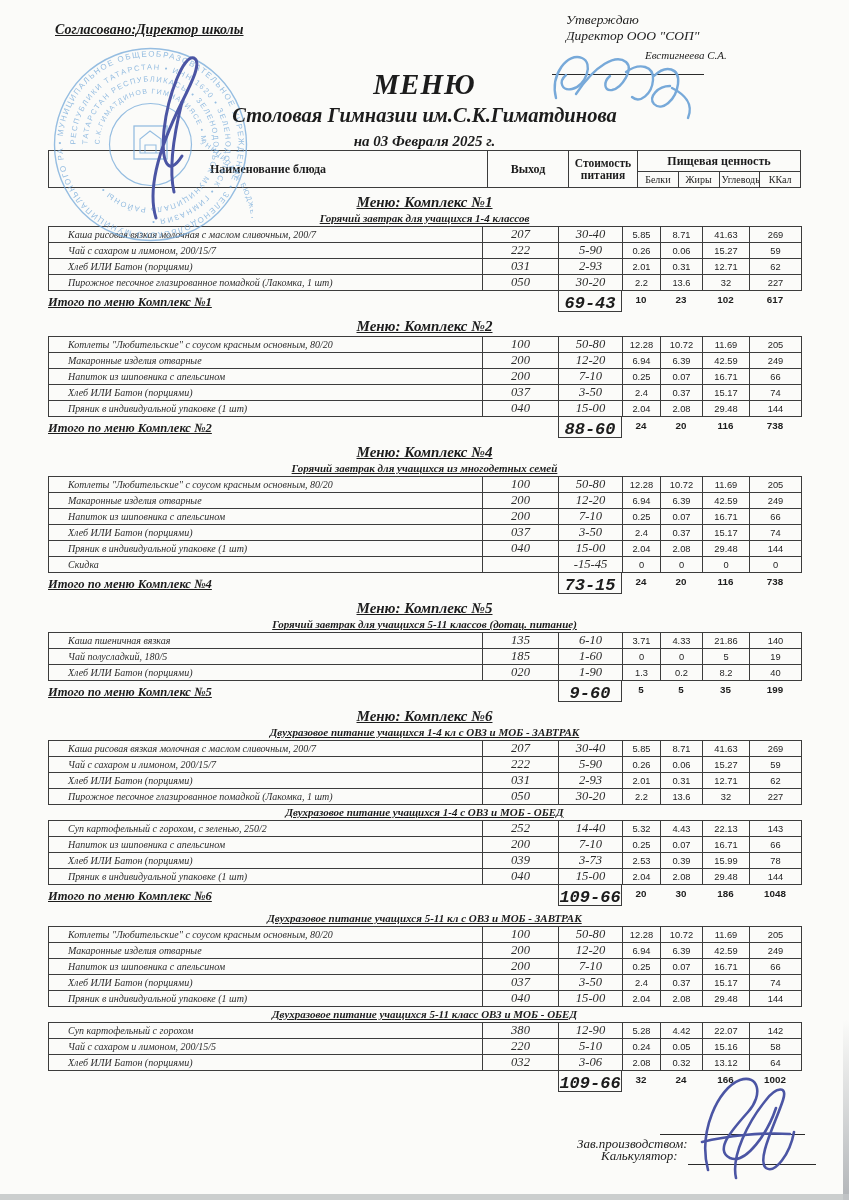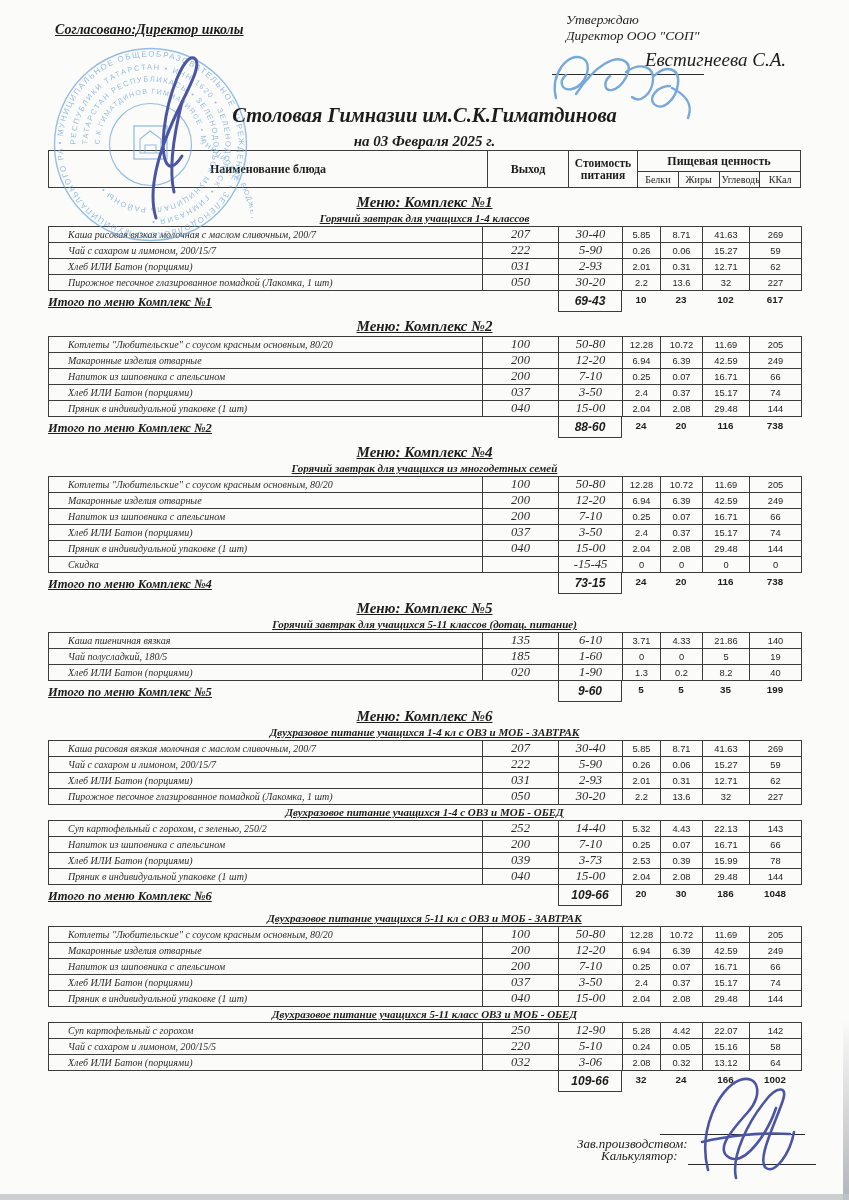--- a/index.html
+++ b/index.html
@@ -9,21 +9,21 @@
     font-family:"Liberation Serif", serif;
   }
   
   .hdr{position:relative;height:150px;}
   .agree-left{
     position:absolute;left:55px;top:22px;
     font-size:14px;font-weight:bold;font-style:italic;
     text-decoration:underline;
   }
   .approve-right{position:absolute;left:566px;top:12px;font-style:italic;font-size:13.5px;line-height:16px;}
-  .approve-name{position:absolute;left:645px;top:49px;font-style:italic;font-size:19px;}
+  .approve-name{position:absolute;left:645px;top:49px;font-style:italic;font-size:11px;}
   .sig-line-top{position:absolute;left:552px;top:74px;width:152px;border-bottom:1.3px solid #2a2a2a;}
   .doc-title{position:absolute;left:0;width:100%;text-align:center;font-weight:bold;font-style:italic;}
   .t1{top:68px;font-size:29px;letter-spacing:1px;}
   .t2{top:104px;font-size:20.5px;}
   .t3{top:133px;font-size:15px;}
   .stamp-wrap{position:absolute;left:48px;top:42px;width:205px;height:205px;}
   .sig-over-stamp{position:absolute;left:118px;top:46px;width:110px;height:180px;}
   .sig-topright{position:absolute;left:542px;top:42px;width:185px;height:80px;}
   
   .tbl-area{margin-left:48px;width:753px;}
@@ -56,22 +56,22 @@
   .total-row{
     display:grid;grid-template-columns:434px 76px 64px 38px 42px 47px 52px;
     width:753px;
   }
   .total-label{
     grid-column:1 / 3;font-weight:bold;font-style:italic;font-size:12.6px;
     text-decoration:underline;padding-top:4px;
   }
   .total-price{
     grid-column:3;border:1px solid #3c3c3c;border-top:none;height:21px;
-    font-family:Liberation Sans, sans-serif;font-weight:bold;font-style:italic;
-    font-size:12px;text-align:center;padding-top:3px;box-sizing:border-box;
+    font-family:Liberation Mono, monospace;font-weight:bold;font-style:italic;
+    font-size:17px;text-align:center;padding-top:3px;box-sizing:border-box;
   }
   .total-num{
     font-family:"Liberation Sans",sans-serif;font-weight:bold;font-size:9.8px;
     text-align:center;padding-top:3px;
   }
   
   .footer{position:absolute;left:0;top:1118px;width:849px;height:80px;}
   .f-lbl{position:absolute;font-style:italic;font-size:13px;}
   .f-lbl1{left:577px;top:18px;}
   .f-lbl2{left:601px;top:30px;}
@@ -136,20 +136,21 @@
   <svg class="sig-topright" viewBox="0 0 185 80">
     <g fill="none" stroke="#77a9d9" stroke-width="2.4" stroke-linecap="round">
       <path d="M14,56 C8,32 26,10 40,16 C52,21 44,44 30,47 C20,49 16,40 24,33"></path>
       <path d="M34,52 C54,22 74,12 84,20 C92,27 80,46 70,48 C62,49 61,40 68,34"></path>
       <path d="M84,30 C98,20 112,24 111,38 C110,52 98,62 90,55"></path>
       <path d="M112,34 C124,22 138,26 136,42 C134,58 120,70 112,62 C106,55 116,44 128,44"></path>
       <path d="M130,46 C142,52 152,62 146,76"></path>
     </g>
   </svg>
 
+  <div class="doc-title t1">МЕНЮ</div>
   <div class="doc-title t2">Столовая Гимназии им.С.К.Гиматдинова</div>
   <div class="doc-title t3">на 03 Февраля 2025 г.</div>
 </div>
 
 <div class="tbl-area">
   <table>
     <tbody>
         <tr class="mh-row1">
       <th class="mh-name" rowspan="2">Наименование блюда</th>
       <th class="mh-out" rowspan="2">Выход</th>
@@ -620,21 +621,21 @@
             <col style="width:76px">
             <col style="width:64px">
       <col style="width:38px">
             <col style="width:42px">
             <col style="width:47px">
             <col style="width:52px">
     </colgroup>
     <tbody>
             <tr>
     <td class="c-name">Суп картофельный с горохом</td>
-    <td class="c-out">250</td>
+    <td class="c-out">380</td>
     <td class="c-price">12-90</td>
     <td class="c-num">5.28</td>
     <td class="c-num">4.42</td>
     <td class="c-num">22.07</td>
     <td class="c-num">142</td>
   </tr>
             <tr>
     <td class="c-name">Чай с сахаром и лимоном, 200/15/5</td>
     <td class="c-out">220</td>
     <td class="c-price">5-10</td>

